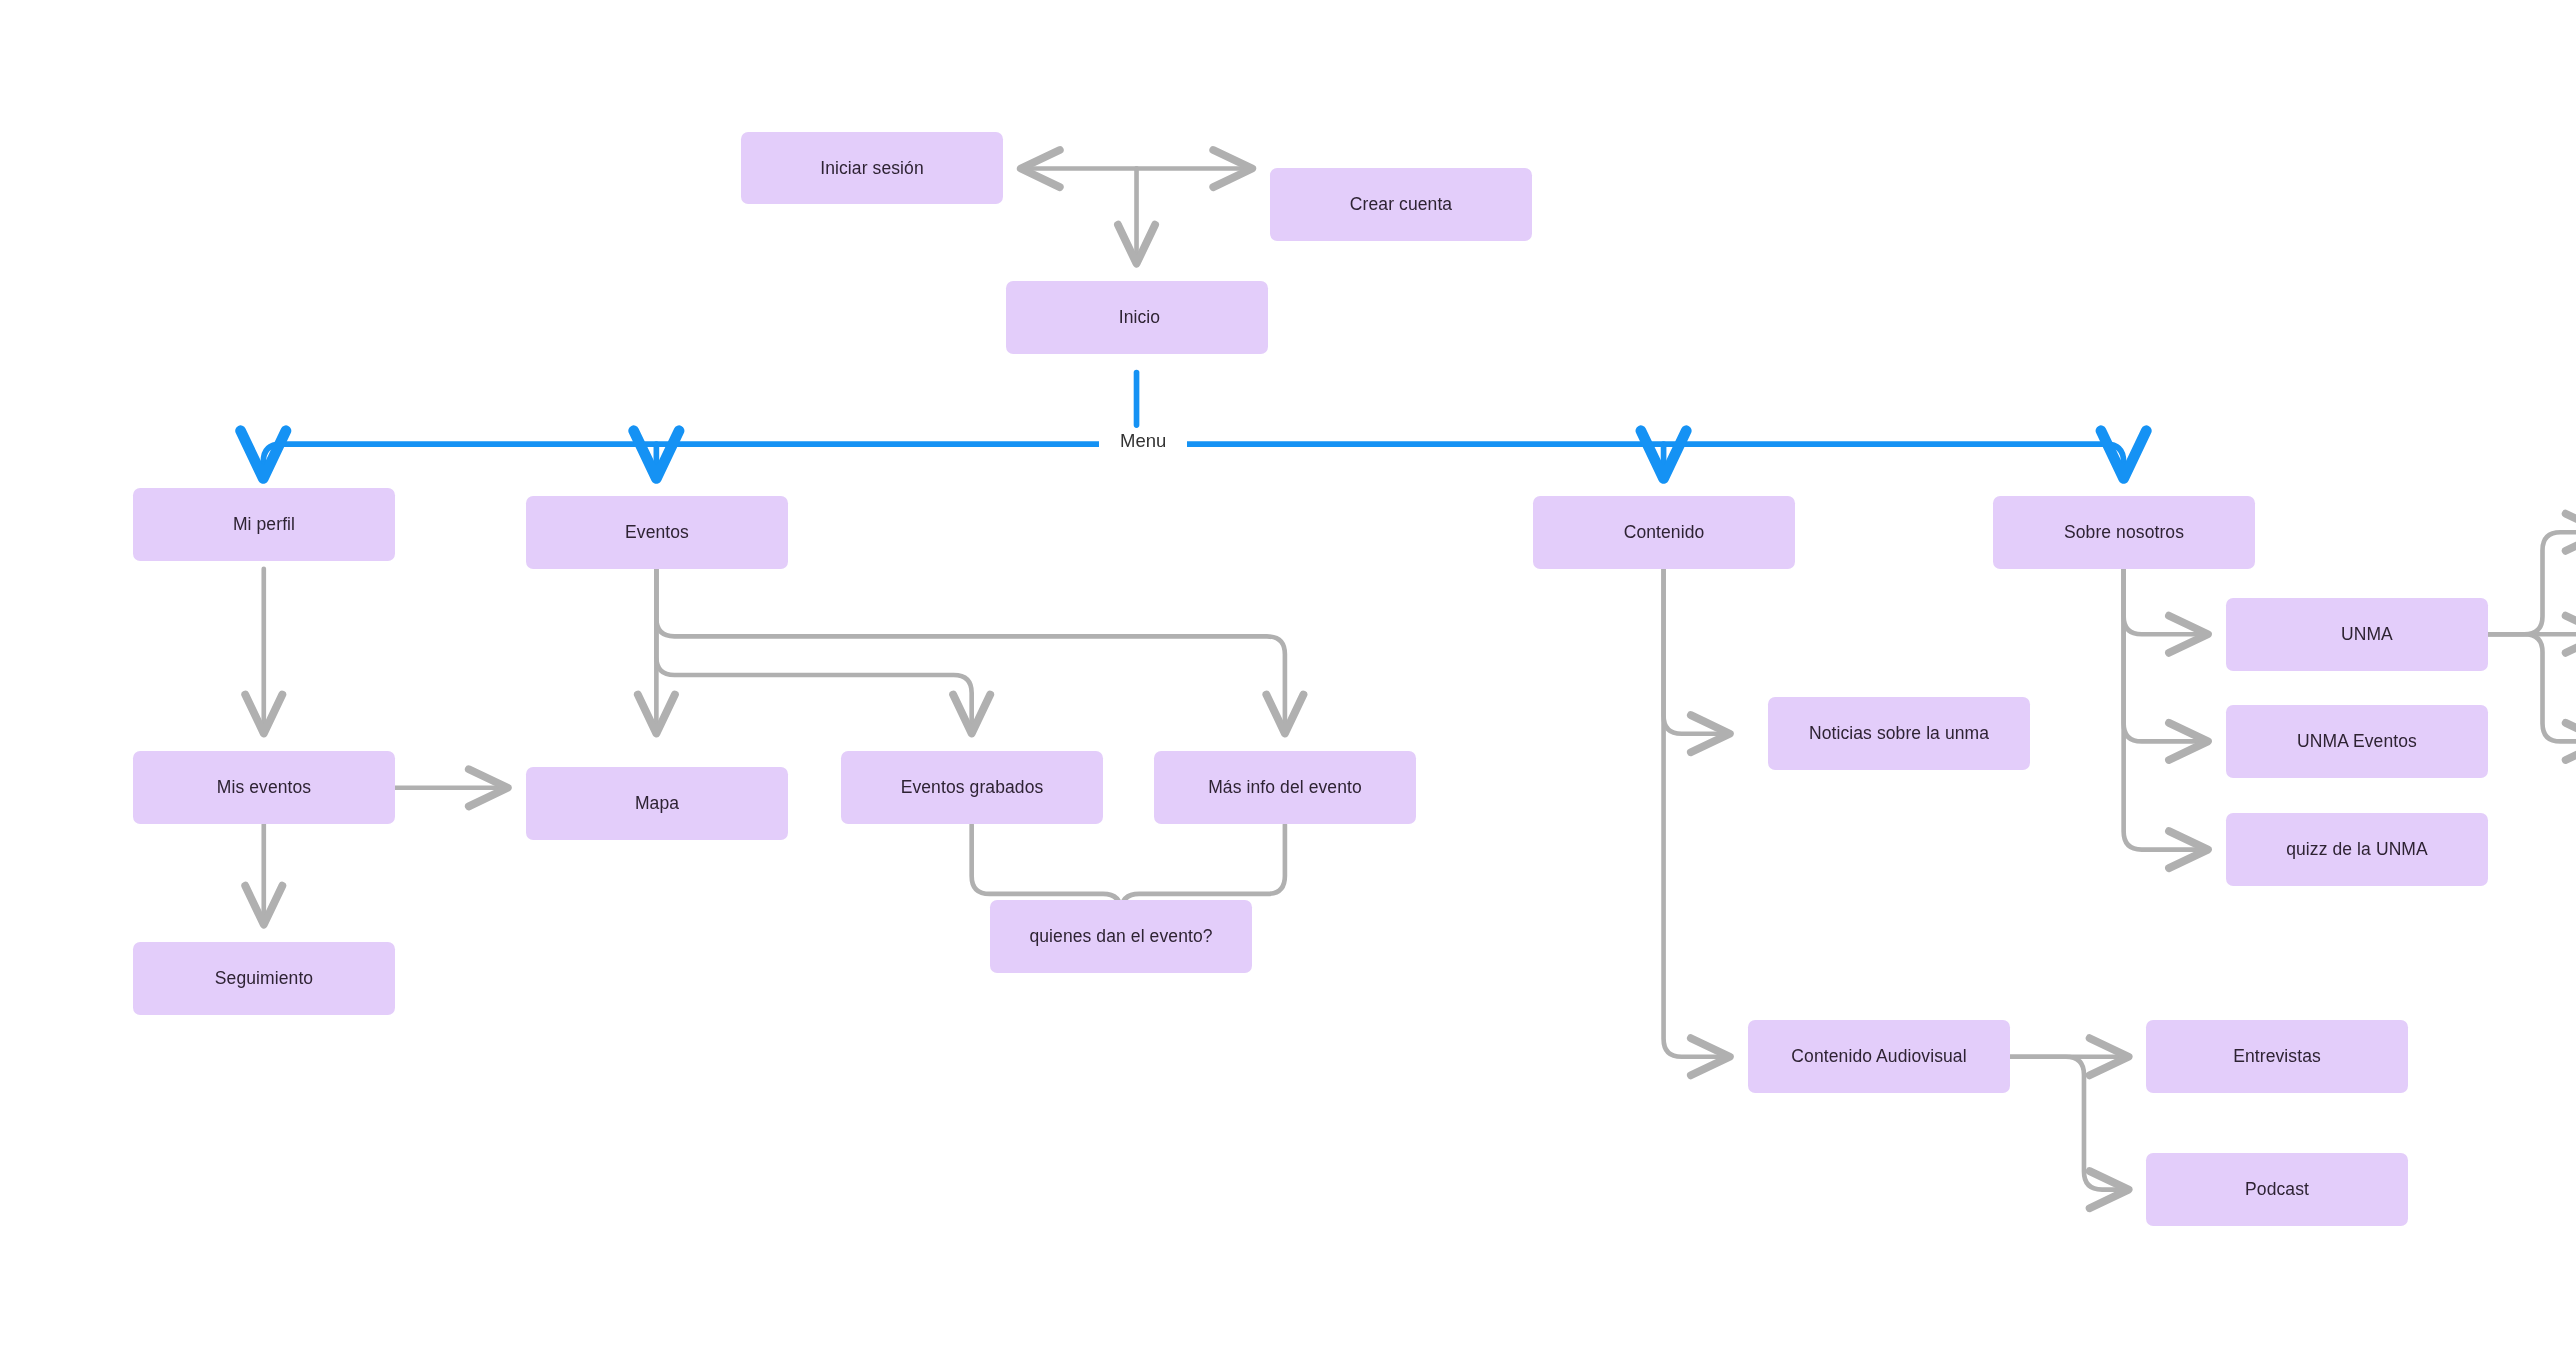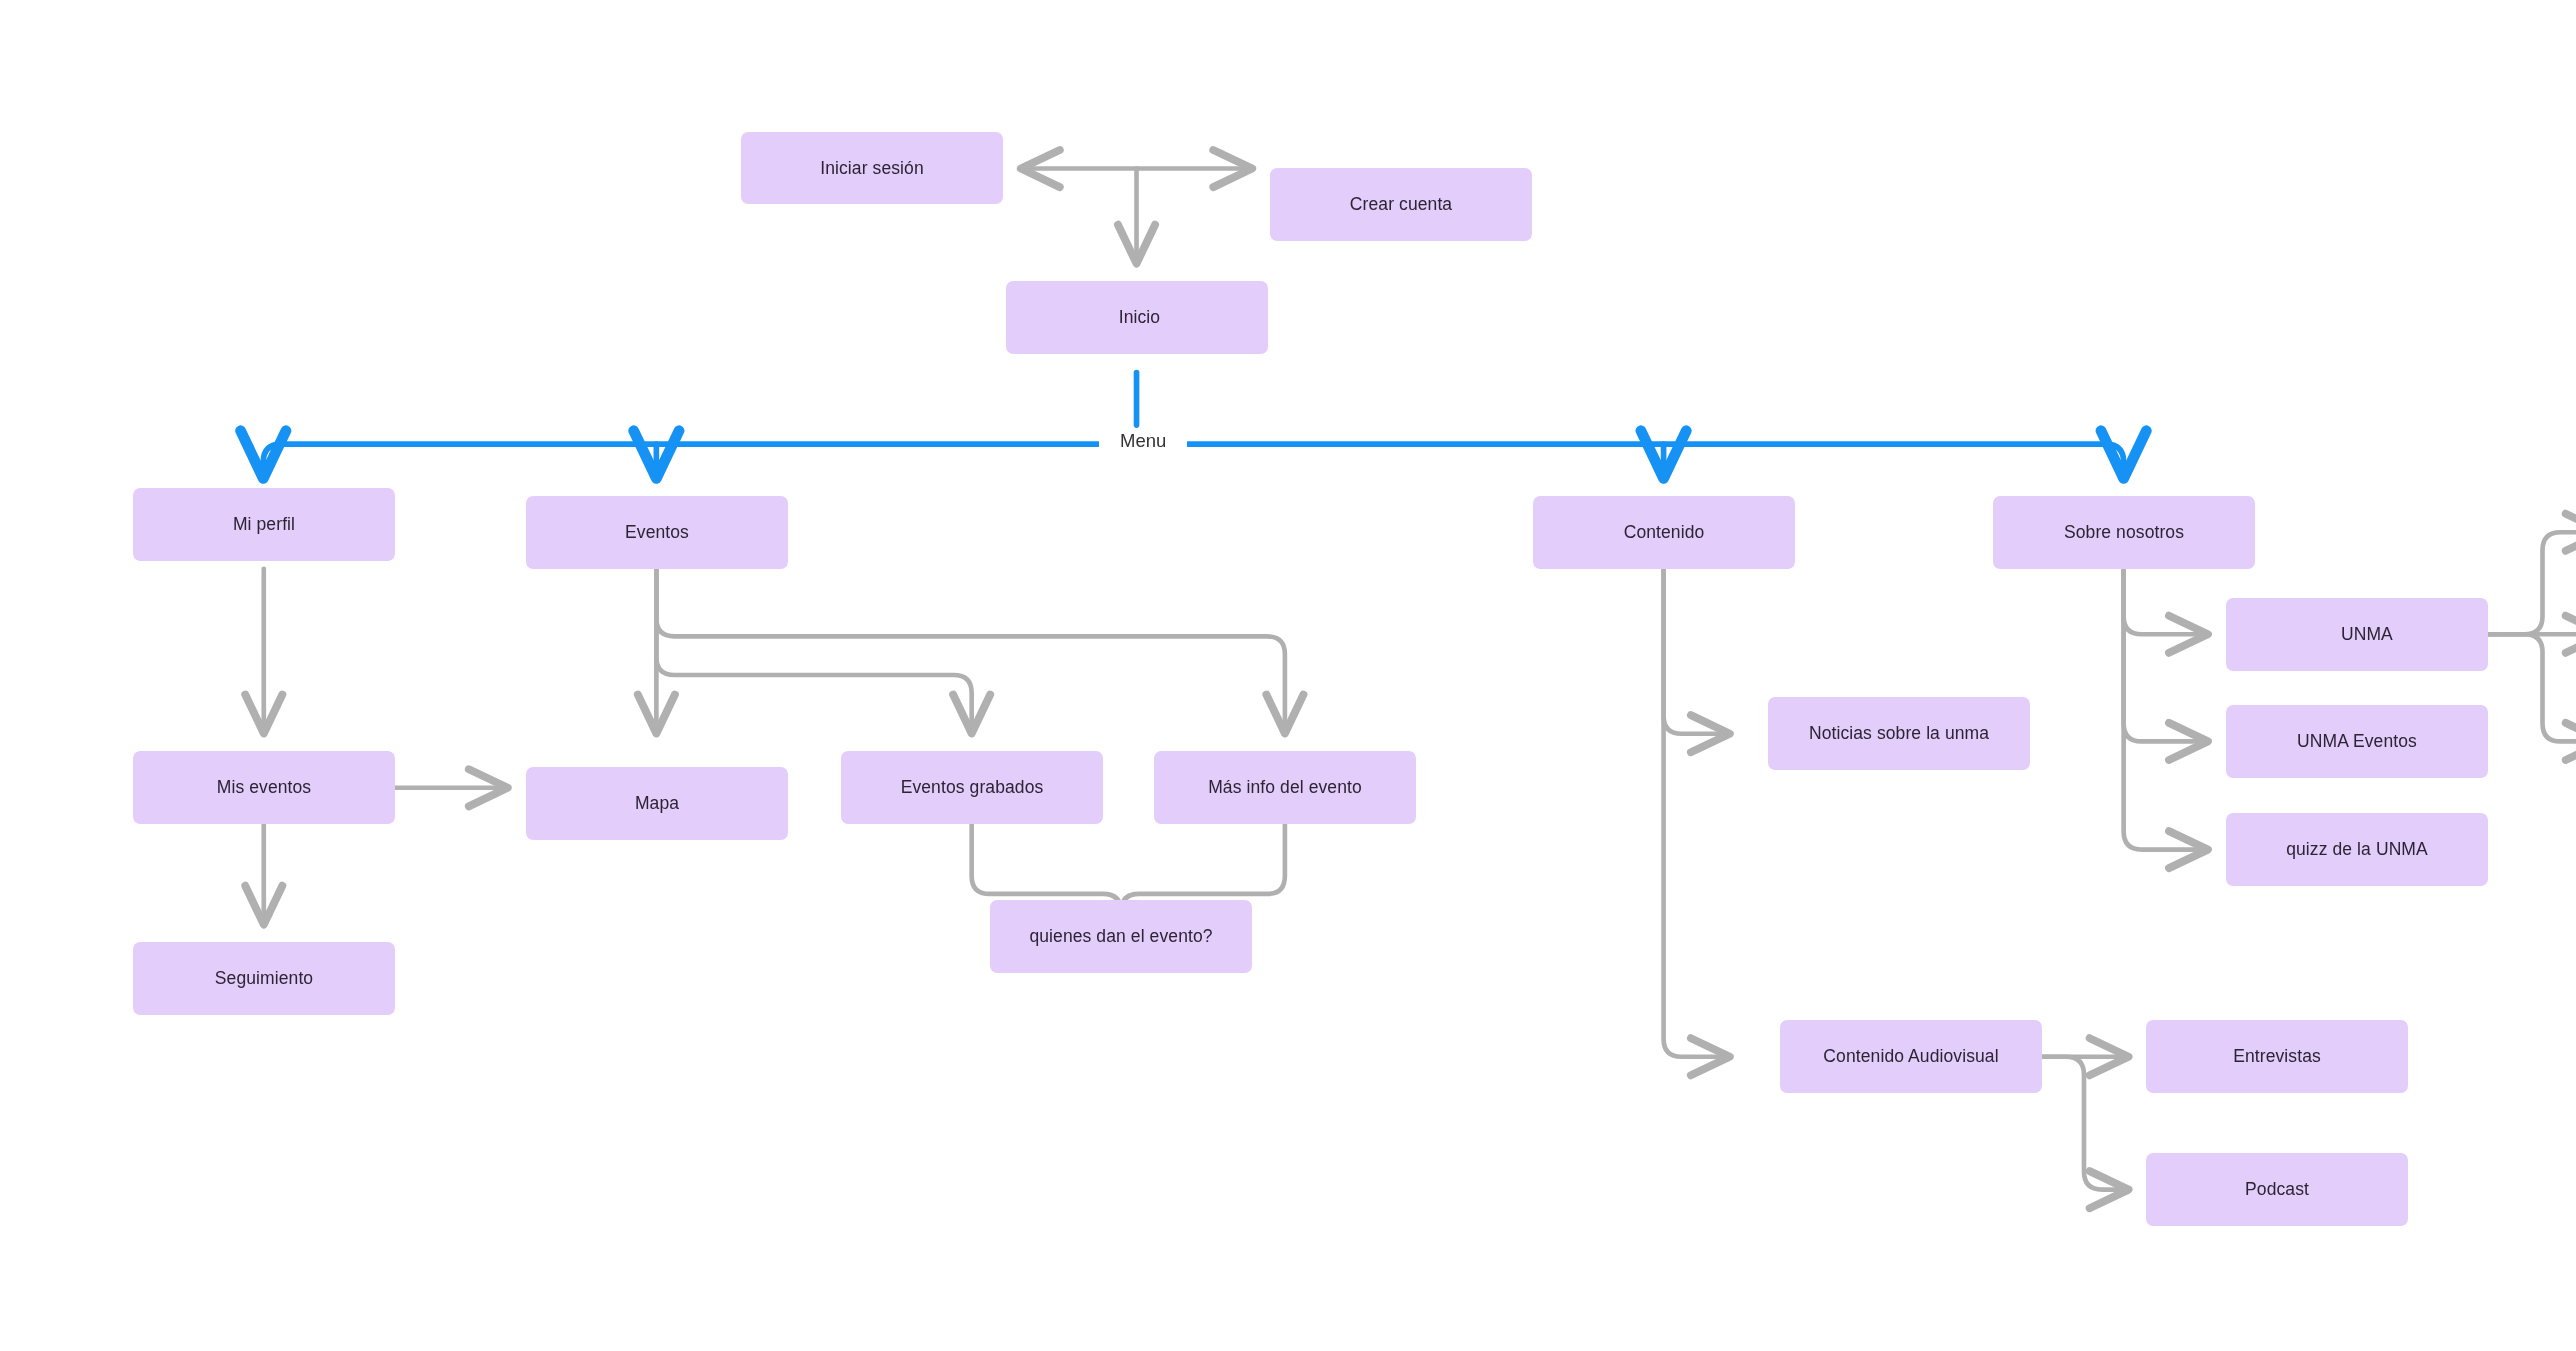--- a/index.html
+++ b/index.html
@@ -150,21 +150,21 @@
   <div class="node" style="left:841px; top:751px; width:262px; height:73px;">Eventos grabados</div>
 
   <div class="node" style="left:1154px; top:751px; width:262px; height:73px;">Más info del evento</div>
 
   <div class="node" style="left:133px; top:942px; width:262px; height:73px;">Seguimiento</div>
 
   <div class="node" style="left:990px; top:900px; width:262px; height:73px;text-align:right;">quienes dan el evento?</div>
 
   <div class="node" style="left:1748px; top:697px; width:262px; height:73px;margin-left:20px;">Noticias sobre la unma</div>
 
-  <div class="node" style="left:1748px; top:1020px; width:262px; height:73px;margin-left:32px;">Contenido Audiovisual</div>
+  <div class="node" style="left:1748px; top:1020px; width:262px; height:73px;">Contenido Audiovisual</div>
 
   <div class="node" style="left:2226px; top:598px; width:262px; height:73px;padding-left:27px;">UNMA</div>
 
   <div class="node" style="left:2226px; top:705px; width:262px; height:73px;">UNMA Eventos</div>
 
   <div class="node" style="left:2226px; top:813px; width:262px; height:73px;">quizz de la UNMA</div>
 
   <div class="node" style="left:2146px; top:1020px; width:262px; height:73px;">Entrevistas</div>
 
   <div class="node" style="left:2146px; top:1153px; width:262px; height:73px;">Podcast</div>

